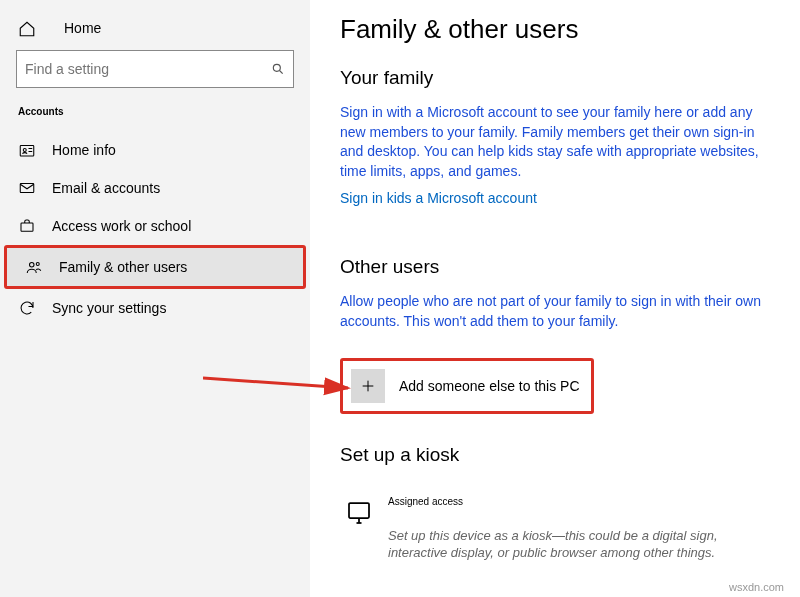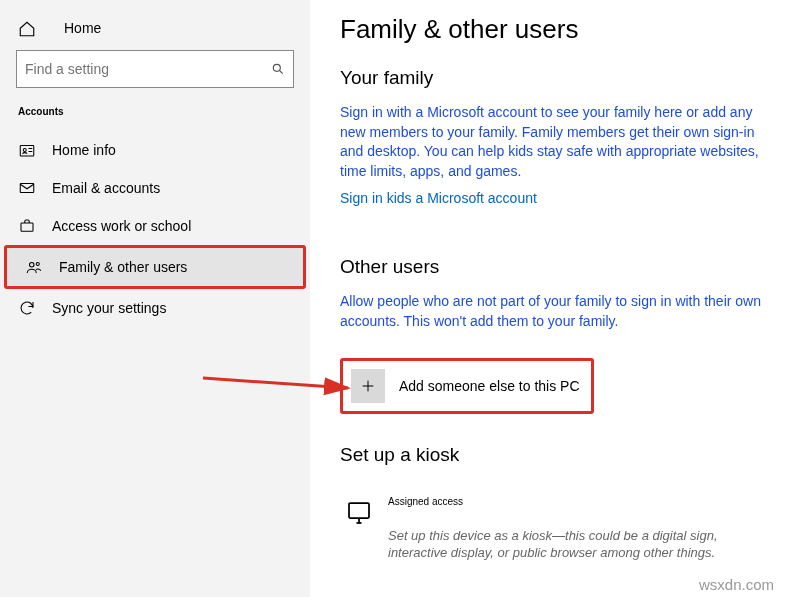--- a/index.html
+++ b/index.html
@@ -25,21 +25,21 @@
     .link { color: #0067c0; font-size: 14px; cursor: pointer; text-decoration: none; display: inline-block; }
     .block-gap { margin-bottom: 26px; }
     .add-tile { display: flex; align-items: center; padding: 8px 8px; cursor: pointer; border: 3px solid #d93025; border-radius: 3px; width: 254px; }
     .plus-box { width: 34px; height: 34px; background: #d9d9d9; display: flex; align-items: center; justify-content: center; margin-right: 14px; }
     .plus-box svg { width: 16px; height: 16px; }
     .add-tile .label { font-size: 14px; color: #000; }
     .kiosk-row { display: flex; align-items: flex-start; padding: 6px 4px; cursor: pointer; }
     .kiosk-icon { width: 30px; height: 30px; margin-right: 14px; flex-shrink: 0; margin-top: 2px; }
     .kiosk-text .title { font-size: 10px; color: #000; margin-bottom: 20px; }
     .kiosk-text .desc { font-size: 13px; color: #666; line-height: 1.35; font-style: italic; }
-    .watermark { position: absolute; bottom: 4px; right: 26px; font-size: 15px; color: #999; }
+    .watermark { position: absolute; bottom: 4px; right: 16px; font-size: 11px; color: #999; }
     svg { display: block; }
     .arrow { position: absolute; left: 203px; top: 370px; width: 155px; height: 30px; pointer-events: none; }
   </style>
 </head>
 <body>
 
 <div class="sidebar">
   <div class="home-row">
     <span class="icon">
       <svg viewBox="0 0 24 24" fill="none" stroke="#000" stroke-width="1.5">

